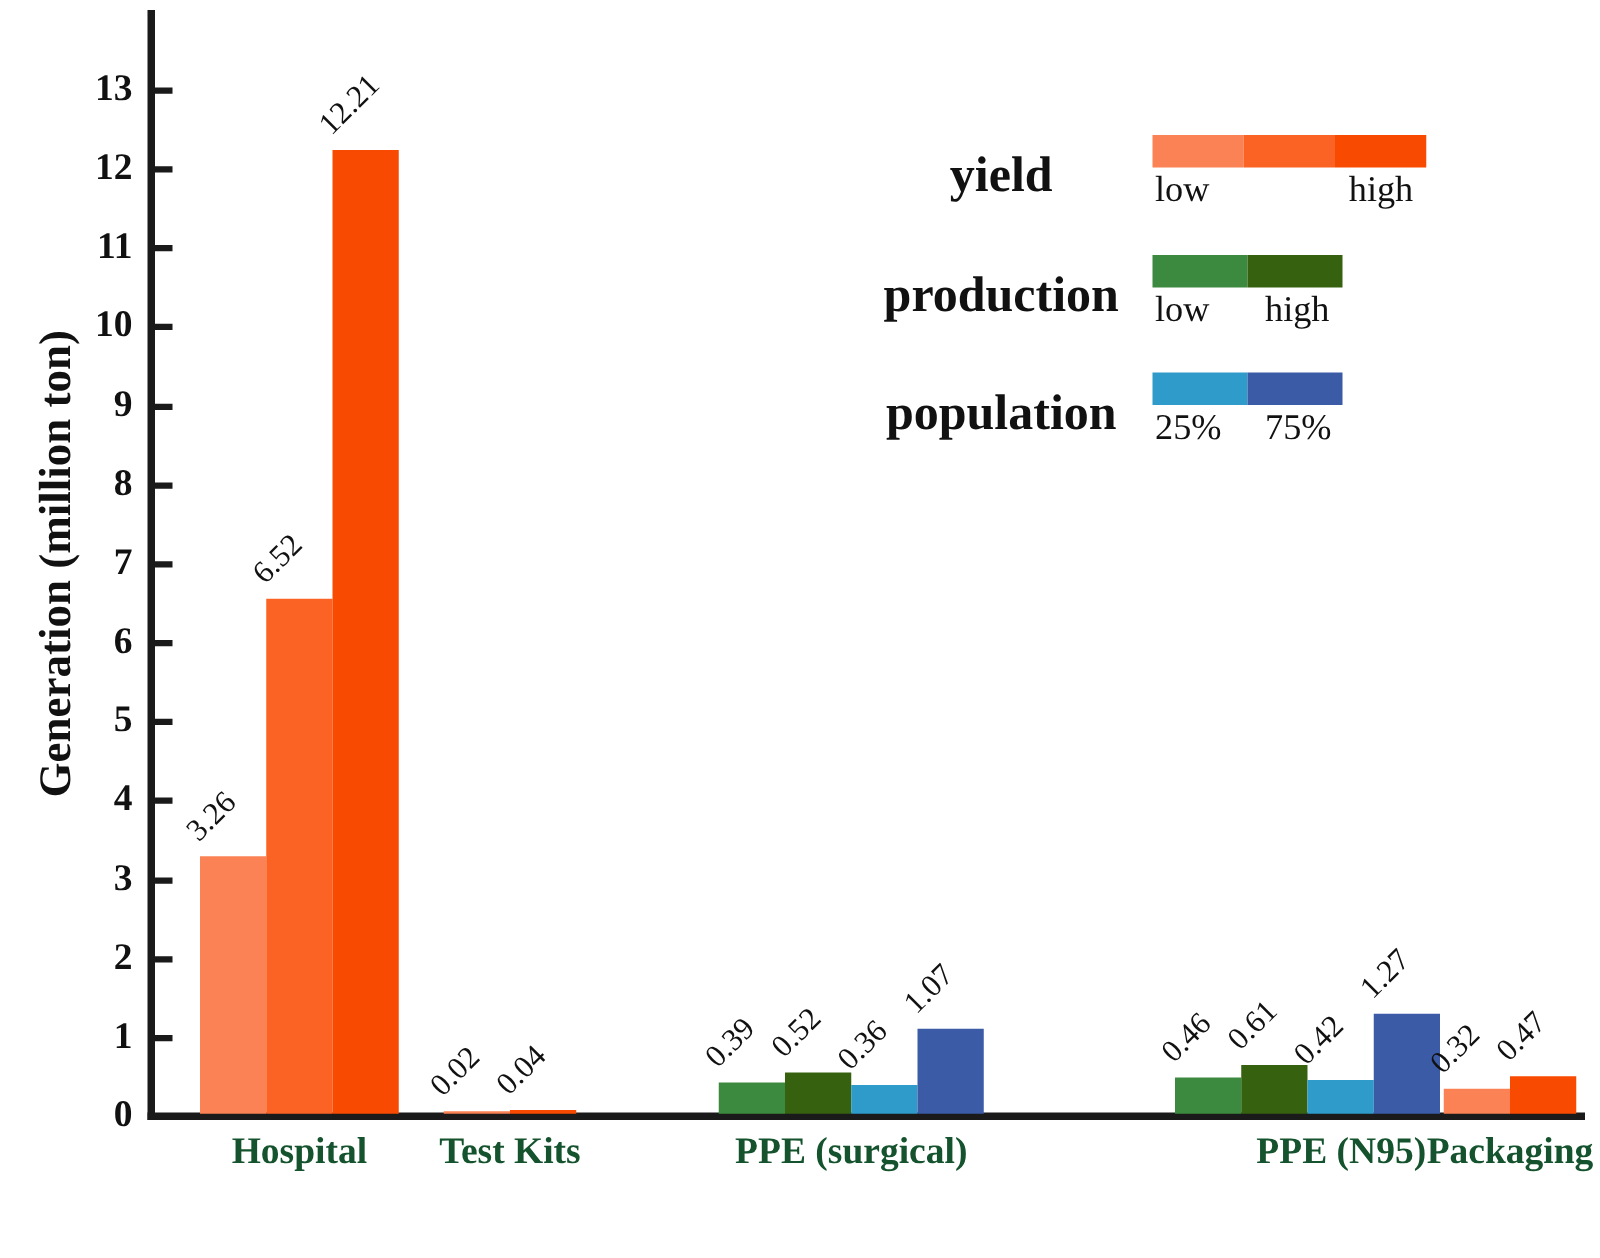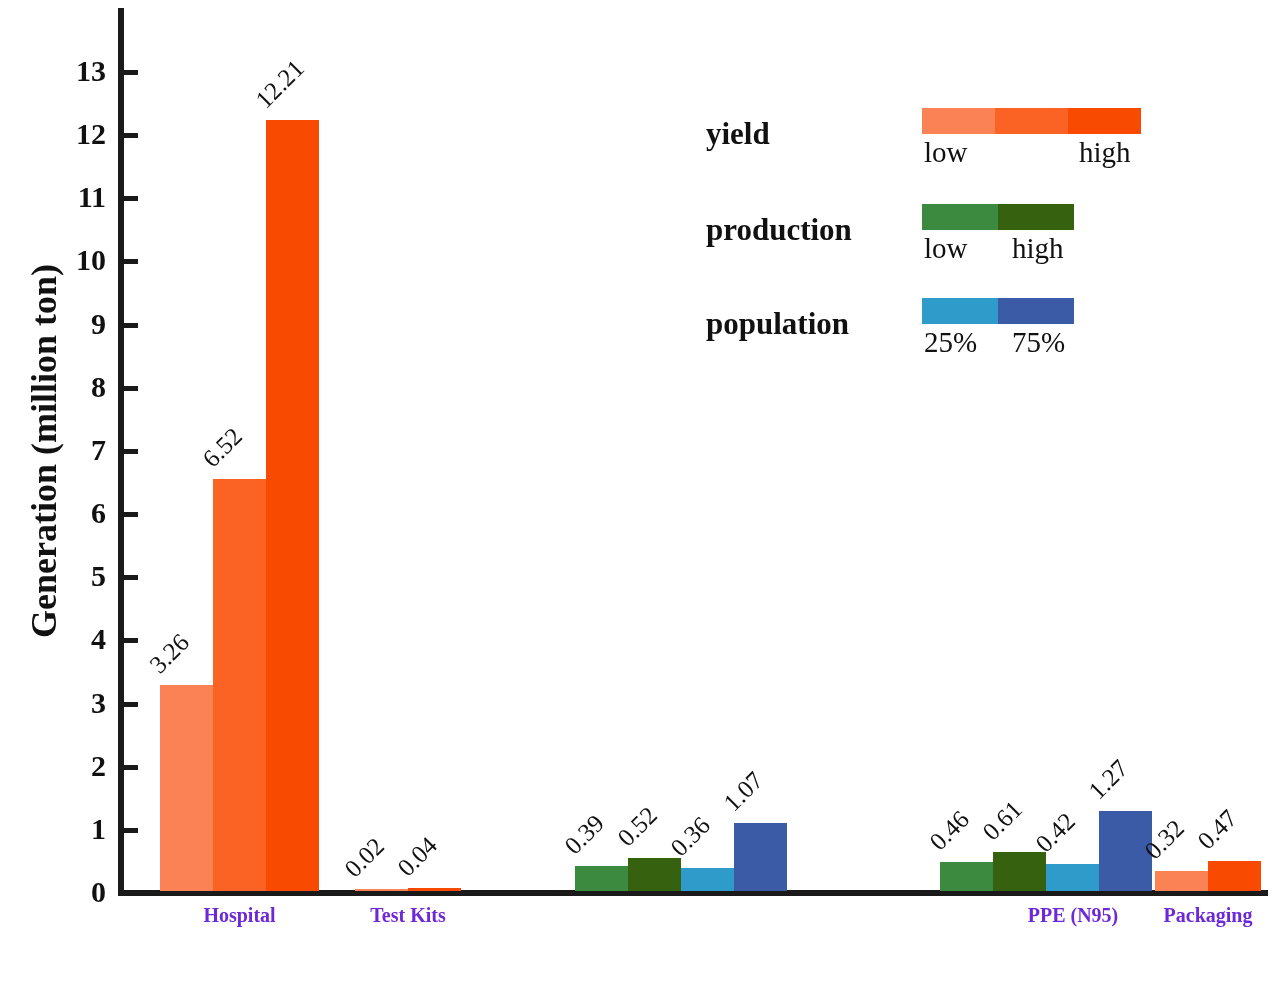--- a/index.html
+++ b/index.html
@@ -46,31 +46,31 @@
   .bar-label{
     position:absolute;
     font-size:25px;color:#111;font-weight:normal;
     white-space:nowrap;
     transform:rotate(-45deg);
     transform-origin:left bottom;
     letter-spacing:0px;
   }
   .group-label{
     position:absolute;top:904px;
-    font-size:20px;font-weight:bold;color:#6d28d9;
+    font-size:30px;font-weight:bold;color:#14532d;
     text-align:center;white-space:nowrap;
     transform:translateX(-50%);
   }
 
   
   #legend{position:absolute;left:706px;top:108px;width:480px;height:270px;}
   .legend-row{position:absolute;left:0;width:480px;}
   .legend-name{
-    position:absolute;left:0;width:190px;text-align:left;
-    font-size:31px;font-weight:bold;color:#111;white-space:nowrap;
+    position:absolute;left:0;width:190px;text-align:center;
+    font-size:40px;font-weight:bold;color:#111;white-space:nowrap;
   }
   .legend-swatches{position:absolute;display:flex;height:26px;}
   .swatch{height:26px;}
   .legend-scale{position:absolute;font-size:29px;color:#111;white-space:nowrap;}
 </style>
 </head>
 <body>
 
 <div id="figure">
 
@@ -169,15 +169,16 @@
           <div class="swatch" style="width: 76px; background: rgb(46, 155, 203);"></div>
           <div class="swatch" style="width: 76px; background: rgb(59, 91, 166);"></div>
         </div>
         <div class="legend-scale" style="left: 218px; top: 28px;">25%</div>
         <div class="legend-scale" style="left: 306px; top: 28px;">75%</div>
       </div>
     </div>
 
 <div class="group-label" style="left: 239.5px;">Hospital</div>
     <div class="group-label" style="left: 408px; text-align: right;">Test Kits</div>
+    <div class="group-label" style="left: 681px;">PPE (surgical)</div>
     <div class="group-label" style="left: 1046px; margin-left: 27px;">PPE (N95)</div>
     <div class="group-label" style="left: 1208px;">Packaging</div>
   </div>
 
 </body></html>

